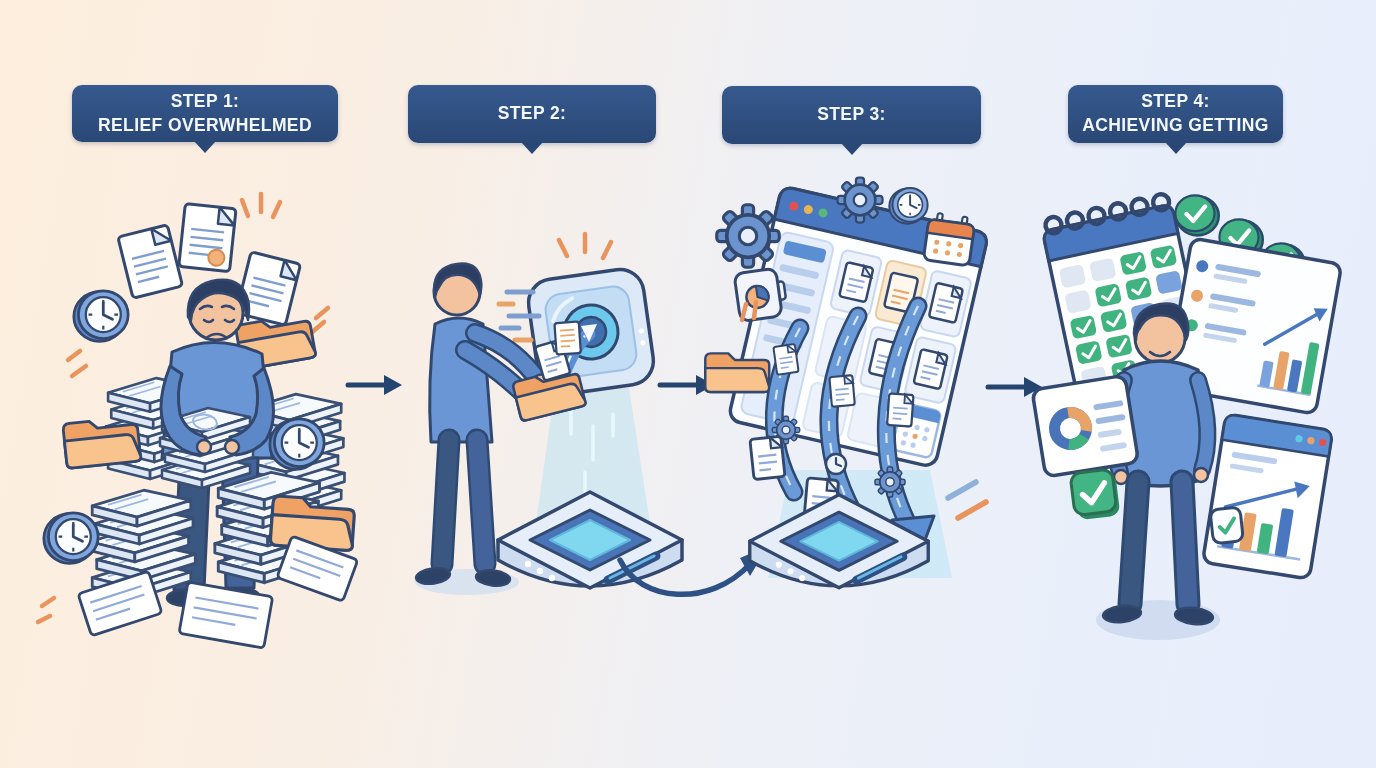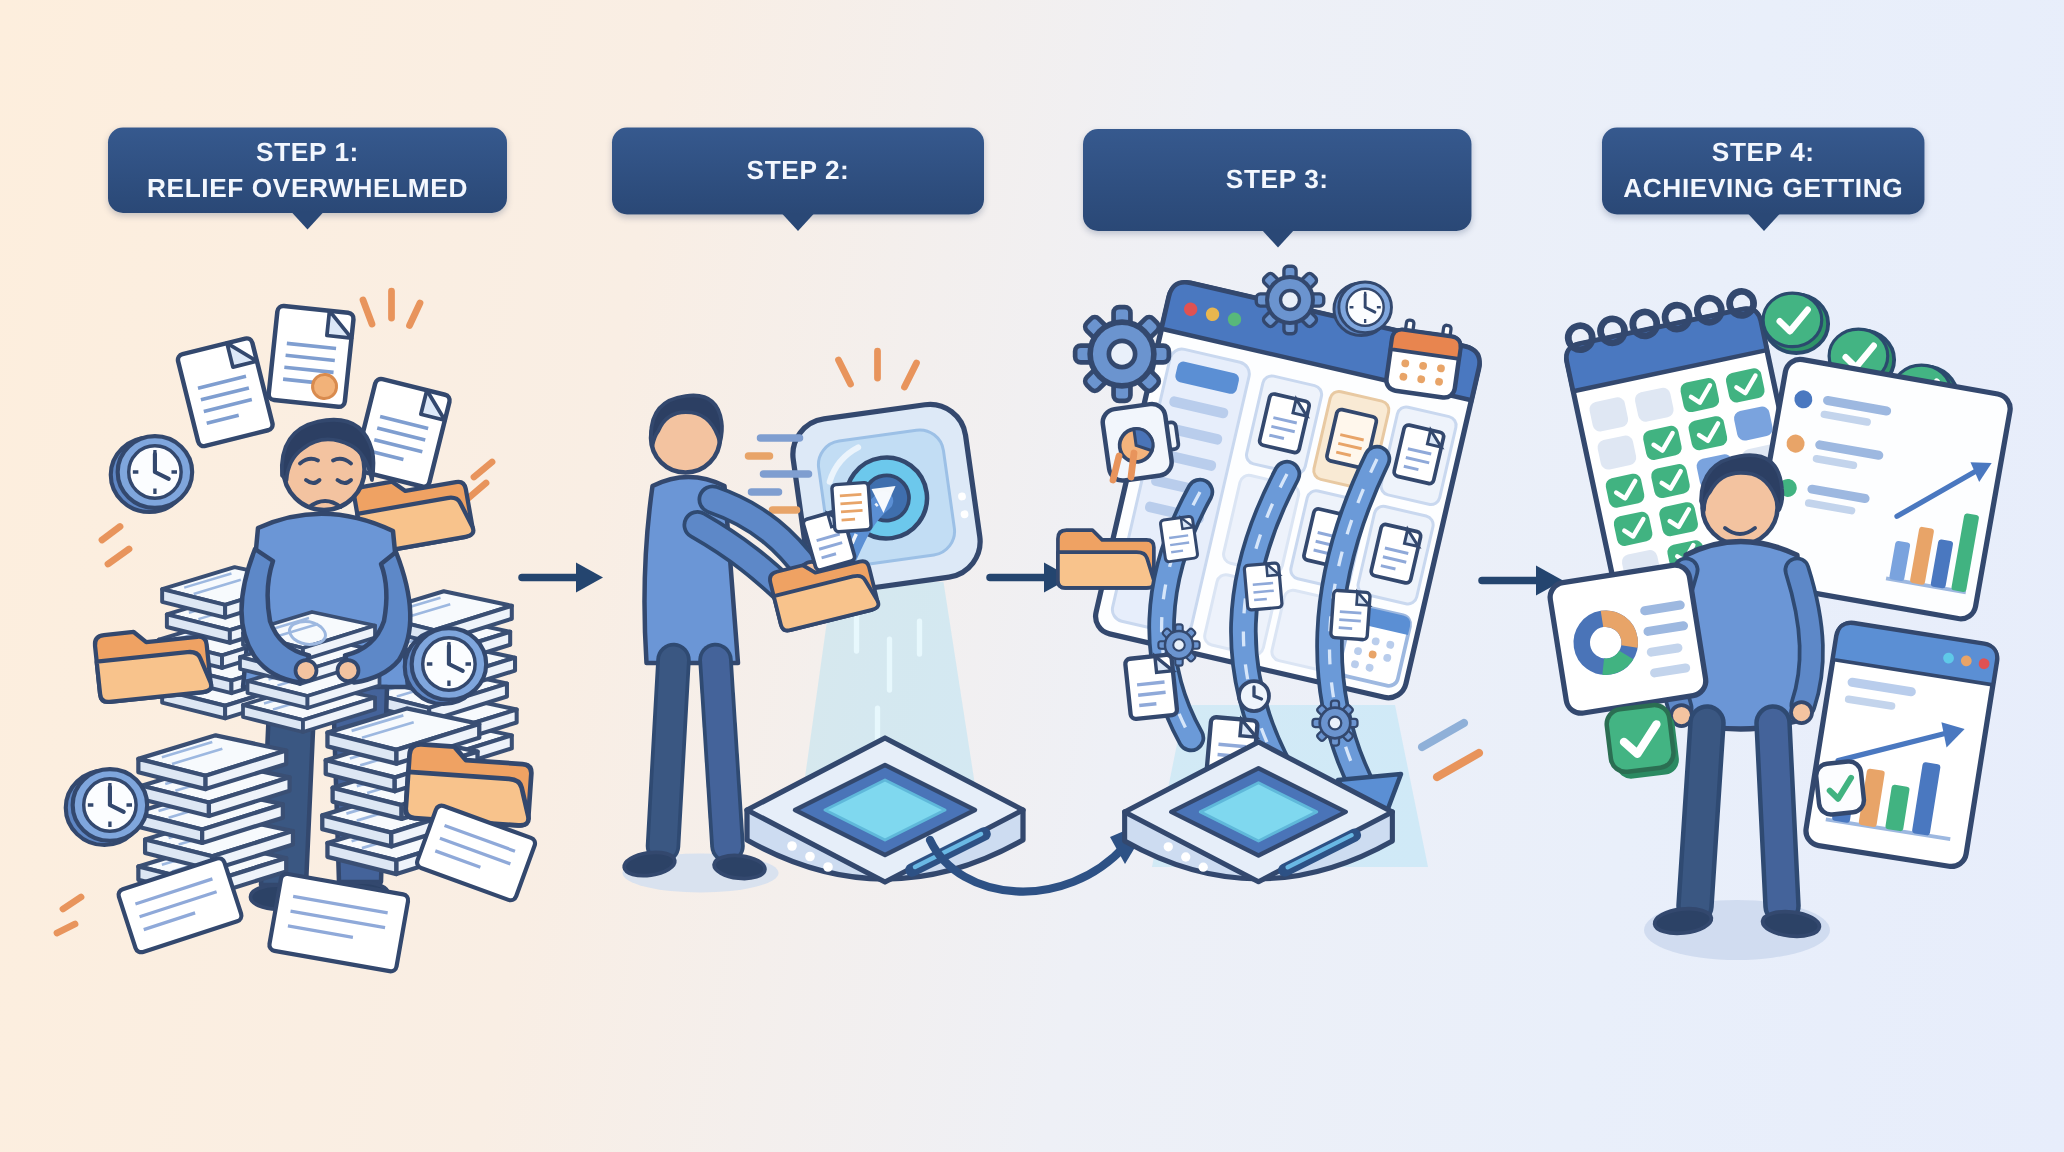--- a/index.html
+++ b/index.html
@@ -82,21 +82,21 @@
     </defs>
   </svg>
 
   <div class="badge" style="left:72px;top:85px;width:266px;height:57px;">
     <div class="l1">STEP 1:</div>
     <div class="l2">RELIEF OVERWHELMED</div>
   </div>
   <div class="badge" style="left:408px;top:85px;width:248px;height:58px;">
     <div class="l1">STEP 2:</div>
   </div>
-  <div class="badge" style="left:722px;top:86px;width:259px;height:68px;">
+  <div class="badge" style="left:722px;top:86px;width:259px;height:58px;">
     <div class="l1">STEP 3:</div>
   </div>
   <div class="badge" style="left:1068px;top:85px;width:215px;height:58px;">
     <div class="l1">STEP 4:</div>
     <div class="l2">ACHIEVING GETTING</div>
   </div>
 
   <svg class="abs" style="left:346px;top:372px;" width="58" height="26">
     <path d="M2,13 H40" stroke="#24456f" stroke-width="5" stroke-linecap="round"></path>
     <polygon points="38,3 56,13 38,23" fill="#24456f"></polygon>

